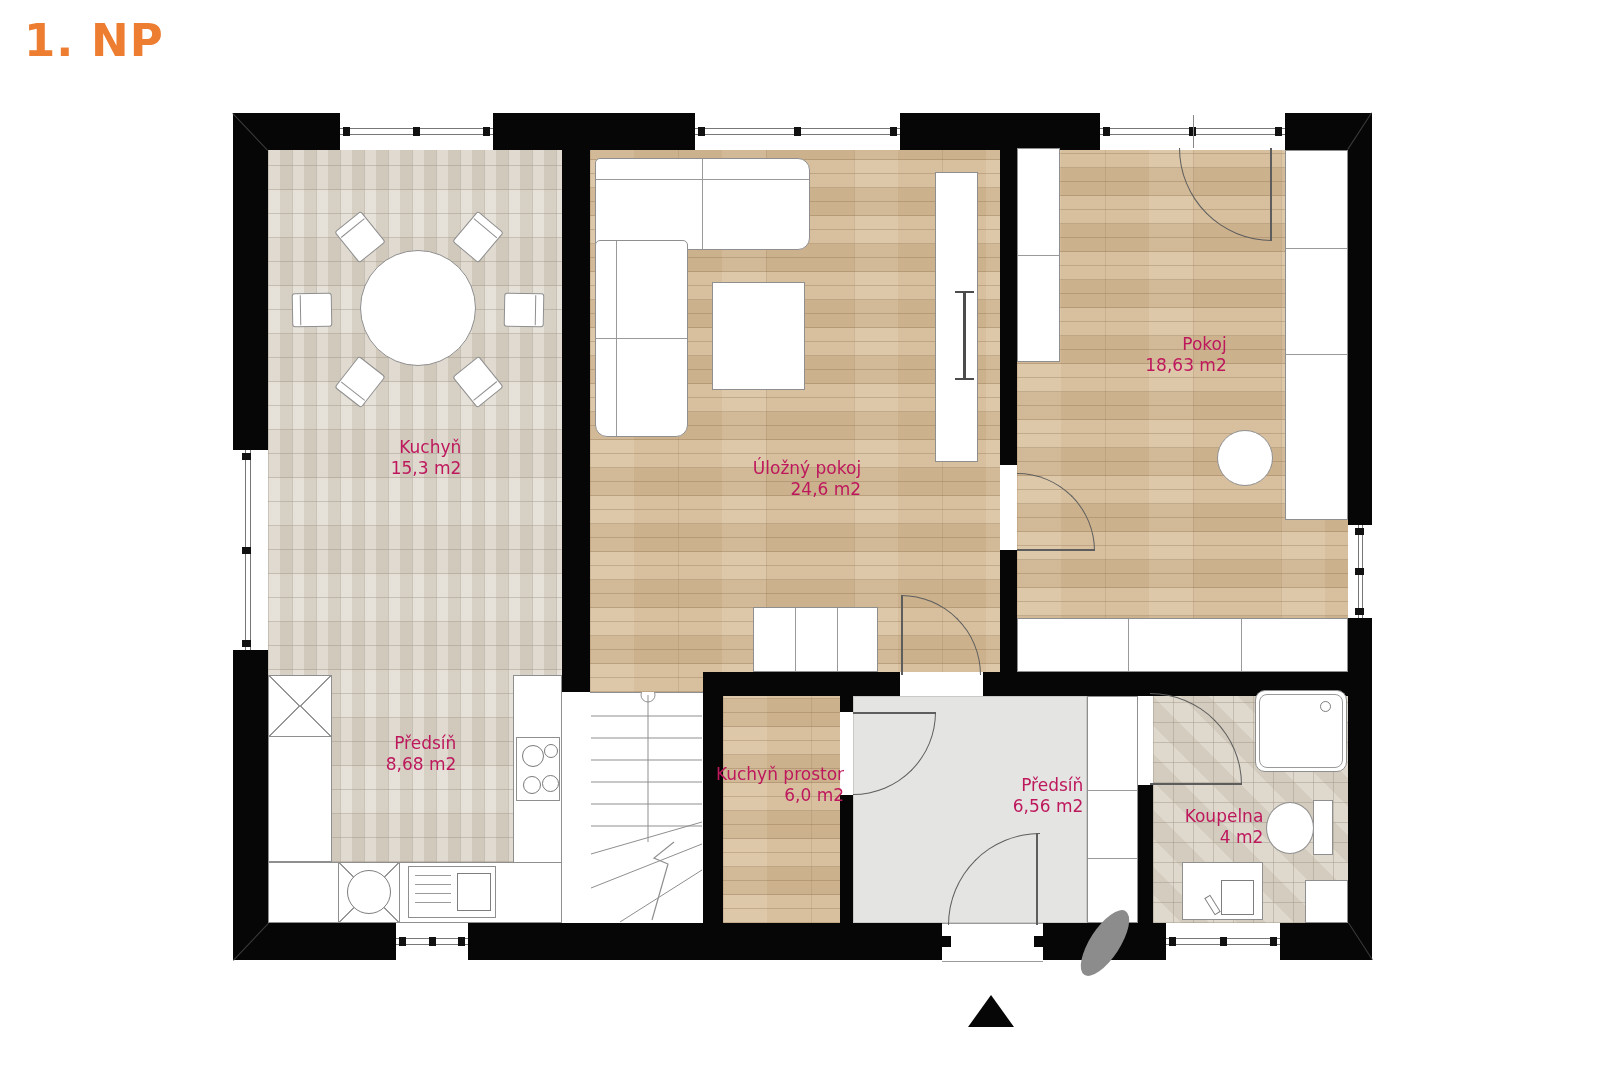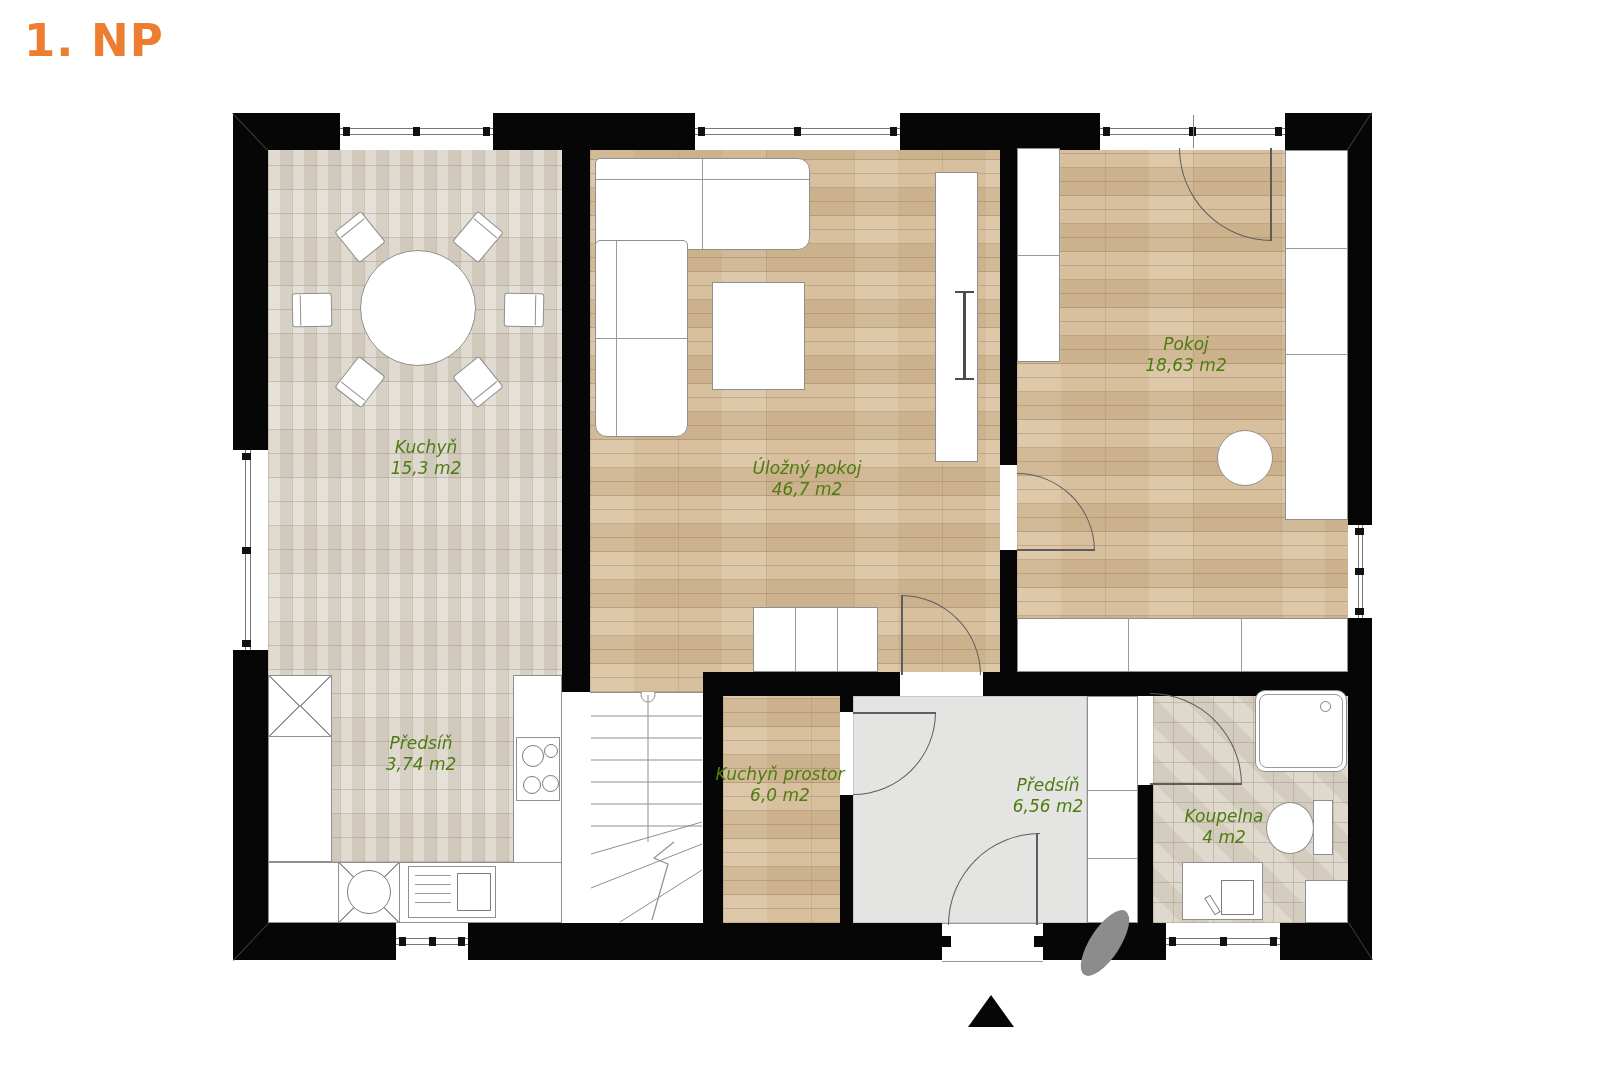--- a/index.html
+++ b/index.html
@@ -78,22 +78,22 @@
   .sofa-top{border-radius:5px 12px 12px 5px;
     background-image:linear-gradient(to bottom,transparent 20px,#9a9a9a 20px,#9a9a9a 21px,transparent 21px),
                      linear-gradient(to right,transparent 50%,#9a9a9a 50%,#9a9a9a calc(50% + 1px),transparent calc(50% + 1px));}
   .sofa-left{border-radius:5px 5px 12px 12px;
     background-image:linear-gradient(to right,transparent 20px,#9a9a9a 20px,#9a9a9a 21px,transparent 21px),
                      linear-gradient(to bottom,transparent 50%,#9a9a9a 50%,#9a9a9a calc(50% + 1px),transparent calc(50% + 1px));}
   .burner{position:absolute;border:1px solid #7a7a7a;border-radius:50%;background:#fff;box-sizing:border-box;}
   .stripes{position:absolute;background:repeating-linear-gradient(180deg,#9a9a9a 0 1px,transparent 1px 9px);}
   .hline{position:absolute;height:1px;background:#9a9a9a;z-index:9;}
   
-  .rlabel{position:absolute;transform:translateX(-50%);text-align:center;font-size:17px;line-height:21px;
-          color:#4d7c0f;z-index:10;white-space:nowrap;font-style:italic;}
+  .rlabel{position:absolute;transform:translateX(-50%);text-align:right;font-size:17px;line-height:21px;
+          color:#be185d;z-index:10;white-space:nowrap;}
   #floor-title{position:absolute;left:24px;top:14px;font-size:45px;font-weight:800;letter-spacing:1px;color:#ED7D31;z-index:10;}
   
   #north-arrow{position:absolute;left:968px;top:995px;width:0;height:0;z-index:2;
     border-left:23px solid transparent;border-right:23px solid transparent;border-bottom:32px solid #060606;}
   #entry-shadow{position:absolute;left:1090px;top:905px;width:30px;height:76px;background:#8c8c8c;
     border-radius:50%;transform:rotate(33deg);z-index:9;}
   .tvbar{position:absolute;background:#4c4c4c;z-index:9;}
   svg{display:block;}
 </style>
 </head>
@@ -249,25 +249,25 @@
     <line x1="30" y1="230" x2="112" y2="178" stroke="#8f8f8f"></line>
     <path d="M 62 228 L 78 172 L 64 166 L 84 150" fill="none" stroke="#8f8f8f" stroke-width="1.2"></path>
   </svg>
 
   <div class="rlabel" style="left:426px;top:437px;">
     <div>Kuchyň</div>
     <div>15,3 m2</div>
   </div>
   <div class="rlabel" style="left:421px;top:733px;">
     <div>Předsíň</div>
-    <div>3,74 m2</div>
+    <div>8,68 m2</div>
   </div>
   <div class="rlabel" style="left:807px;top:458px;">
     <div>Úložný pokoj</div>
-    <div>46,7 m2</div>
+    <div>24,6 m2</div>
   </div>
   <div class="rlabel" style="left:1186px;top:334px;">
     <div>Pokoj</div>
     <div>18,63 m2</div>
   </div>
   <div class="rlabel" style="left:780px;top:764px;">
     <div>Kuchyň prostor</div>
     <div>6,0 m2</div>
   </div>
   <div class="rlabel" style="left:1048px;top:775px;">

